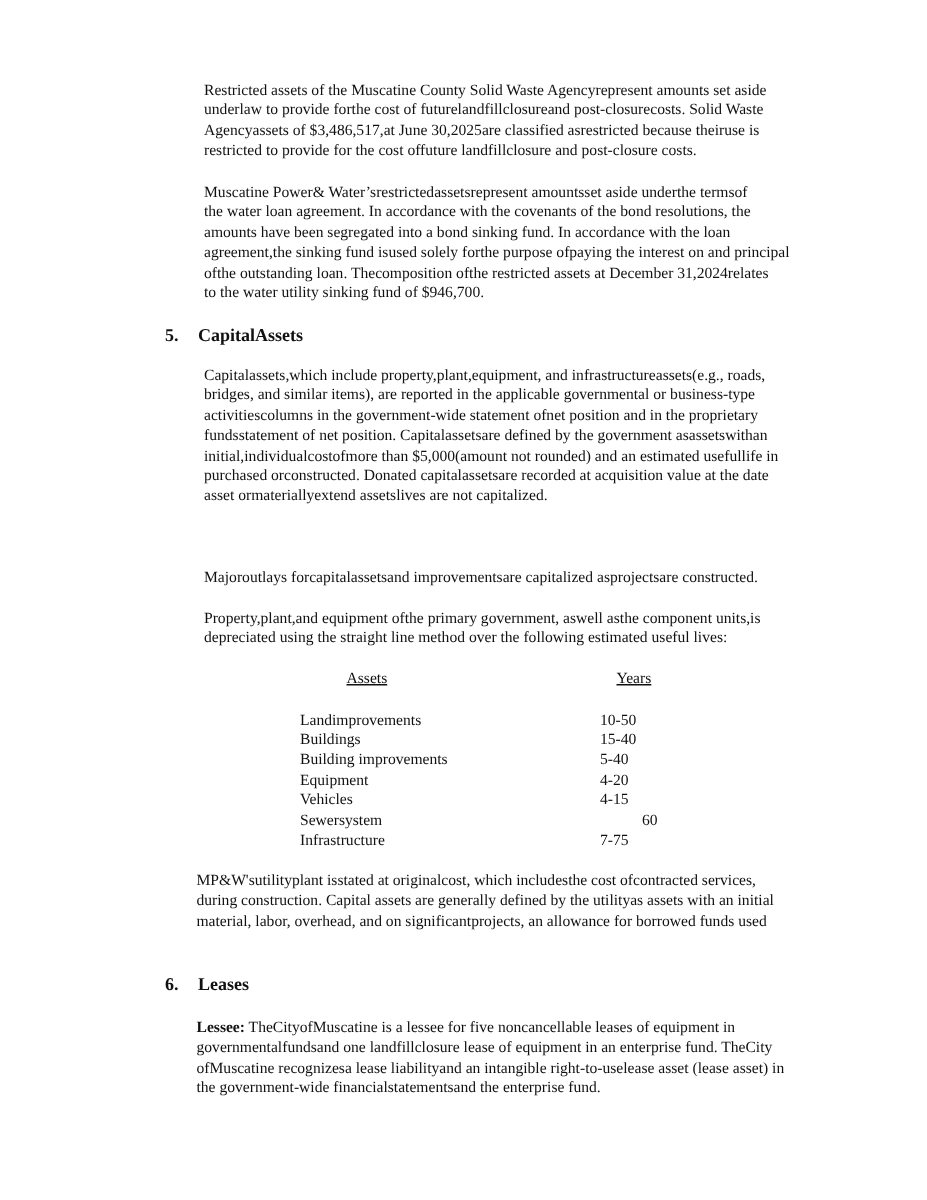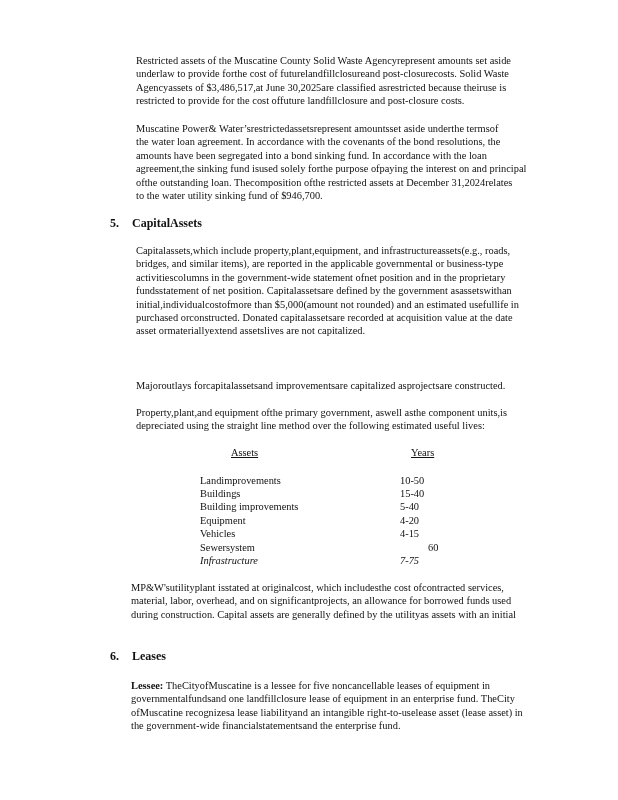--- a/index.html
+++ b/index.html
@@ -91,30 +91,30 @@
       <span class="years">4-20</span>
     </div>
     <div class="asset-row" style="top:527px;">
       <span class="name">Vehicles</span>
       <span class="years">4-15</span>
     </div>
     <div class="asset-row" style="top:541px;">
       <span class="name">Sewersystem</span>
       <span class="years" style="left:228px;">60</span>
     </div>
-    <div class="asset-row" style="top:554px;font-style:italic;">
+    <div class="asset-row" style="top:554px;">
       <span class="name">Infrastructure</span>
       <span class="years">7-75</span>
     </div>
   </div>
 
   <div class="para" style="top:581px; left:131px;">
     <span class="line">MP&amp;W'sutilityplant  isstated  at originalcost, which includesthe  cost ofcontracted services,</span>
+    <span class="line">during  construction. Capital assets  are generally defined  by the utilityas  assets  with an initial</span>
     <span class="line">material, labor,  overhead, and  on significantprojects, an allowance  for borrowed  funds  used</span>
-    <span class="line">during  construction. Capital assets  are generally defined  by the utilityas  assets  with an initial</span>
   </div>
 
   <div class="heading" style="top:650px;">
     <span class="num">6.</span><span>Leases</span>
   </div>
 
   <div class="para" style="top:679px; left:131px;">
     <span class="line"><span class="bold">Lessee:</span><span> TheCityofMuscatine is a lessee  for five noncancellable leases  of equipment  in</span></span>
     <span class="line">governmentalfundsand one landfillclosure lease  of equipment  in an enterprise fund.  TheCity</span>
     <span class="line">ofMuscatine recognizesa lease  liabilityand  an intangible right-to-uselease  asset  (lease asset) in</span>

